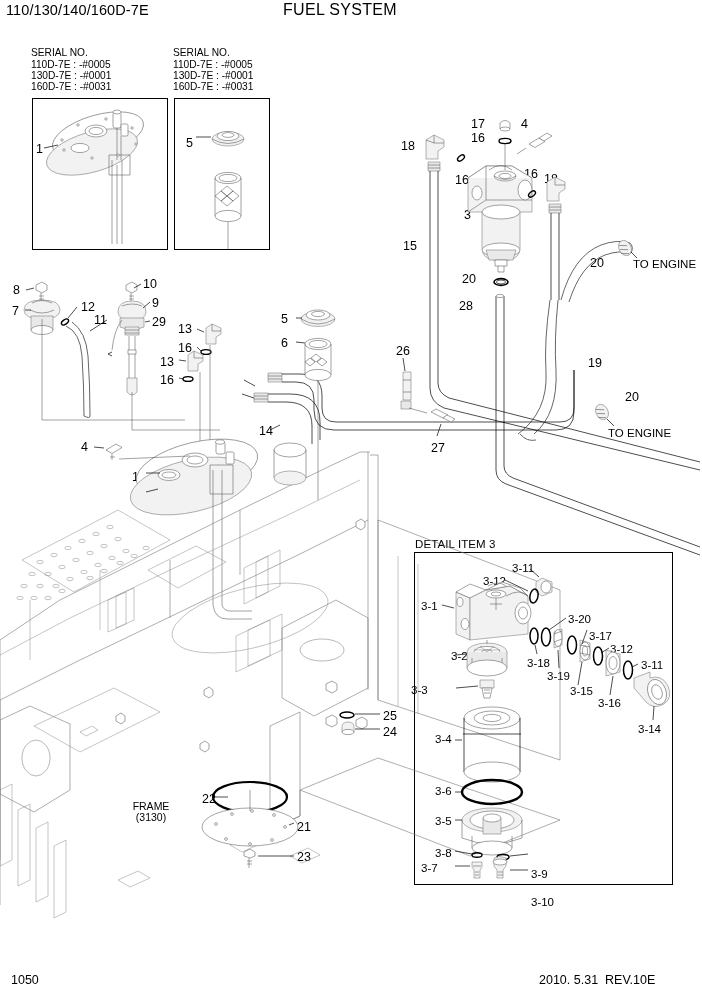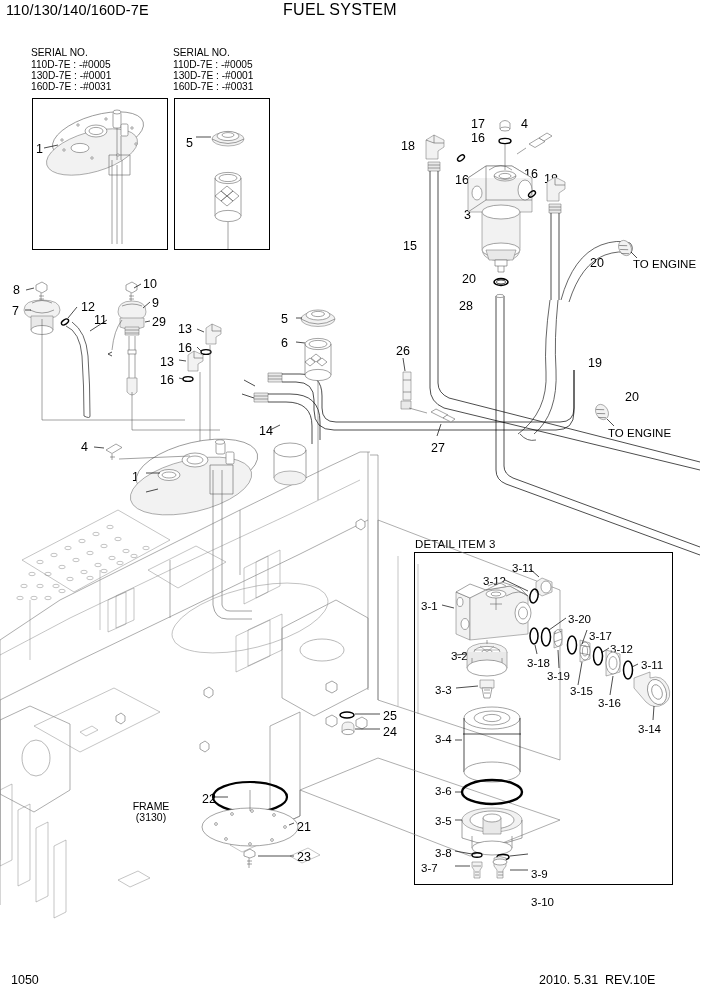--- a/index.html
+++ b/index.html
@@ -118,21 +118,21 @@
   <div class="t lbl-sm" style="left:512px;top:562px;">3-11</div>
   <div class="t lbl-sm" style="left:483px;top:575px;">3-12</div>
   <div class="t lbl-sm" style="left:421px;top:600px;">3-1</div>
   <div class="t lbl-sm" style="left:568px;top:613px;">3-20</div>
   <div class="t lbl-sm" style="left:589px;top:630px;">3-17</div>
   <div class="t lbl-sm" style="left:610px;top:643px;">3-12</div>
   <div class="t lbl-sm" style="left:435px;top:650px;margin-left:16px;">3-2</div>
   <div class="t lbl-sm" style="left:527px;top:657px;">3-18</div>
   <div class="t lbl-sm" style="left:641px;top:659px;">3-11</div>
   <div class="t lbl-sm" style="left:547px;top:670px;">3-19</div>
-  <div class="t lbl-sm" style="left:435px;top:684px;">3-3</div>
+  <div class="t lbl-sm" style="left:411px;top:684px;">3-3</div>
   <div class="t lbl-sm" style="left:570px;top:685px;">3-15</div>
   <div class="t lbl-sm" style="left:598px;top:697px;">3-16</div>
   <div class="t lbl-sm" style="left:638px;top:723px;">3-14</div>
   <div class="t lbl-sm" style="left:435px;top:733px;">3-4</div>
   <div class="t lbl-sm" style="left:435px;top:785px;">3-6</div>
   <div class="t lbl-sm" style="left:435px;top:815px;">3-5</div>
   <div class="t lbl-sm" style="left:435px;top:847px;">3-8</div>
   <div class="t lbl-sm" style="left:531px;top:852px;margin-top:44px;">3-10</div>
   <div class="t lbl-sm" style="left:421px;top:862px;">3-7</div>
   <div class="t lbl-sm" style="left:531px;top:868px;">3-9</div>

